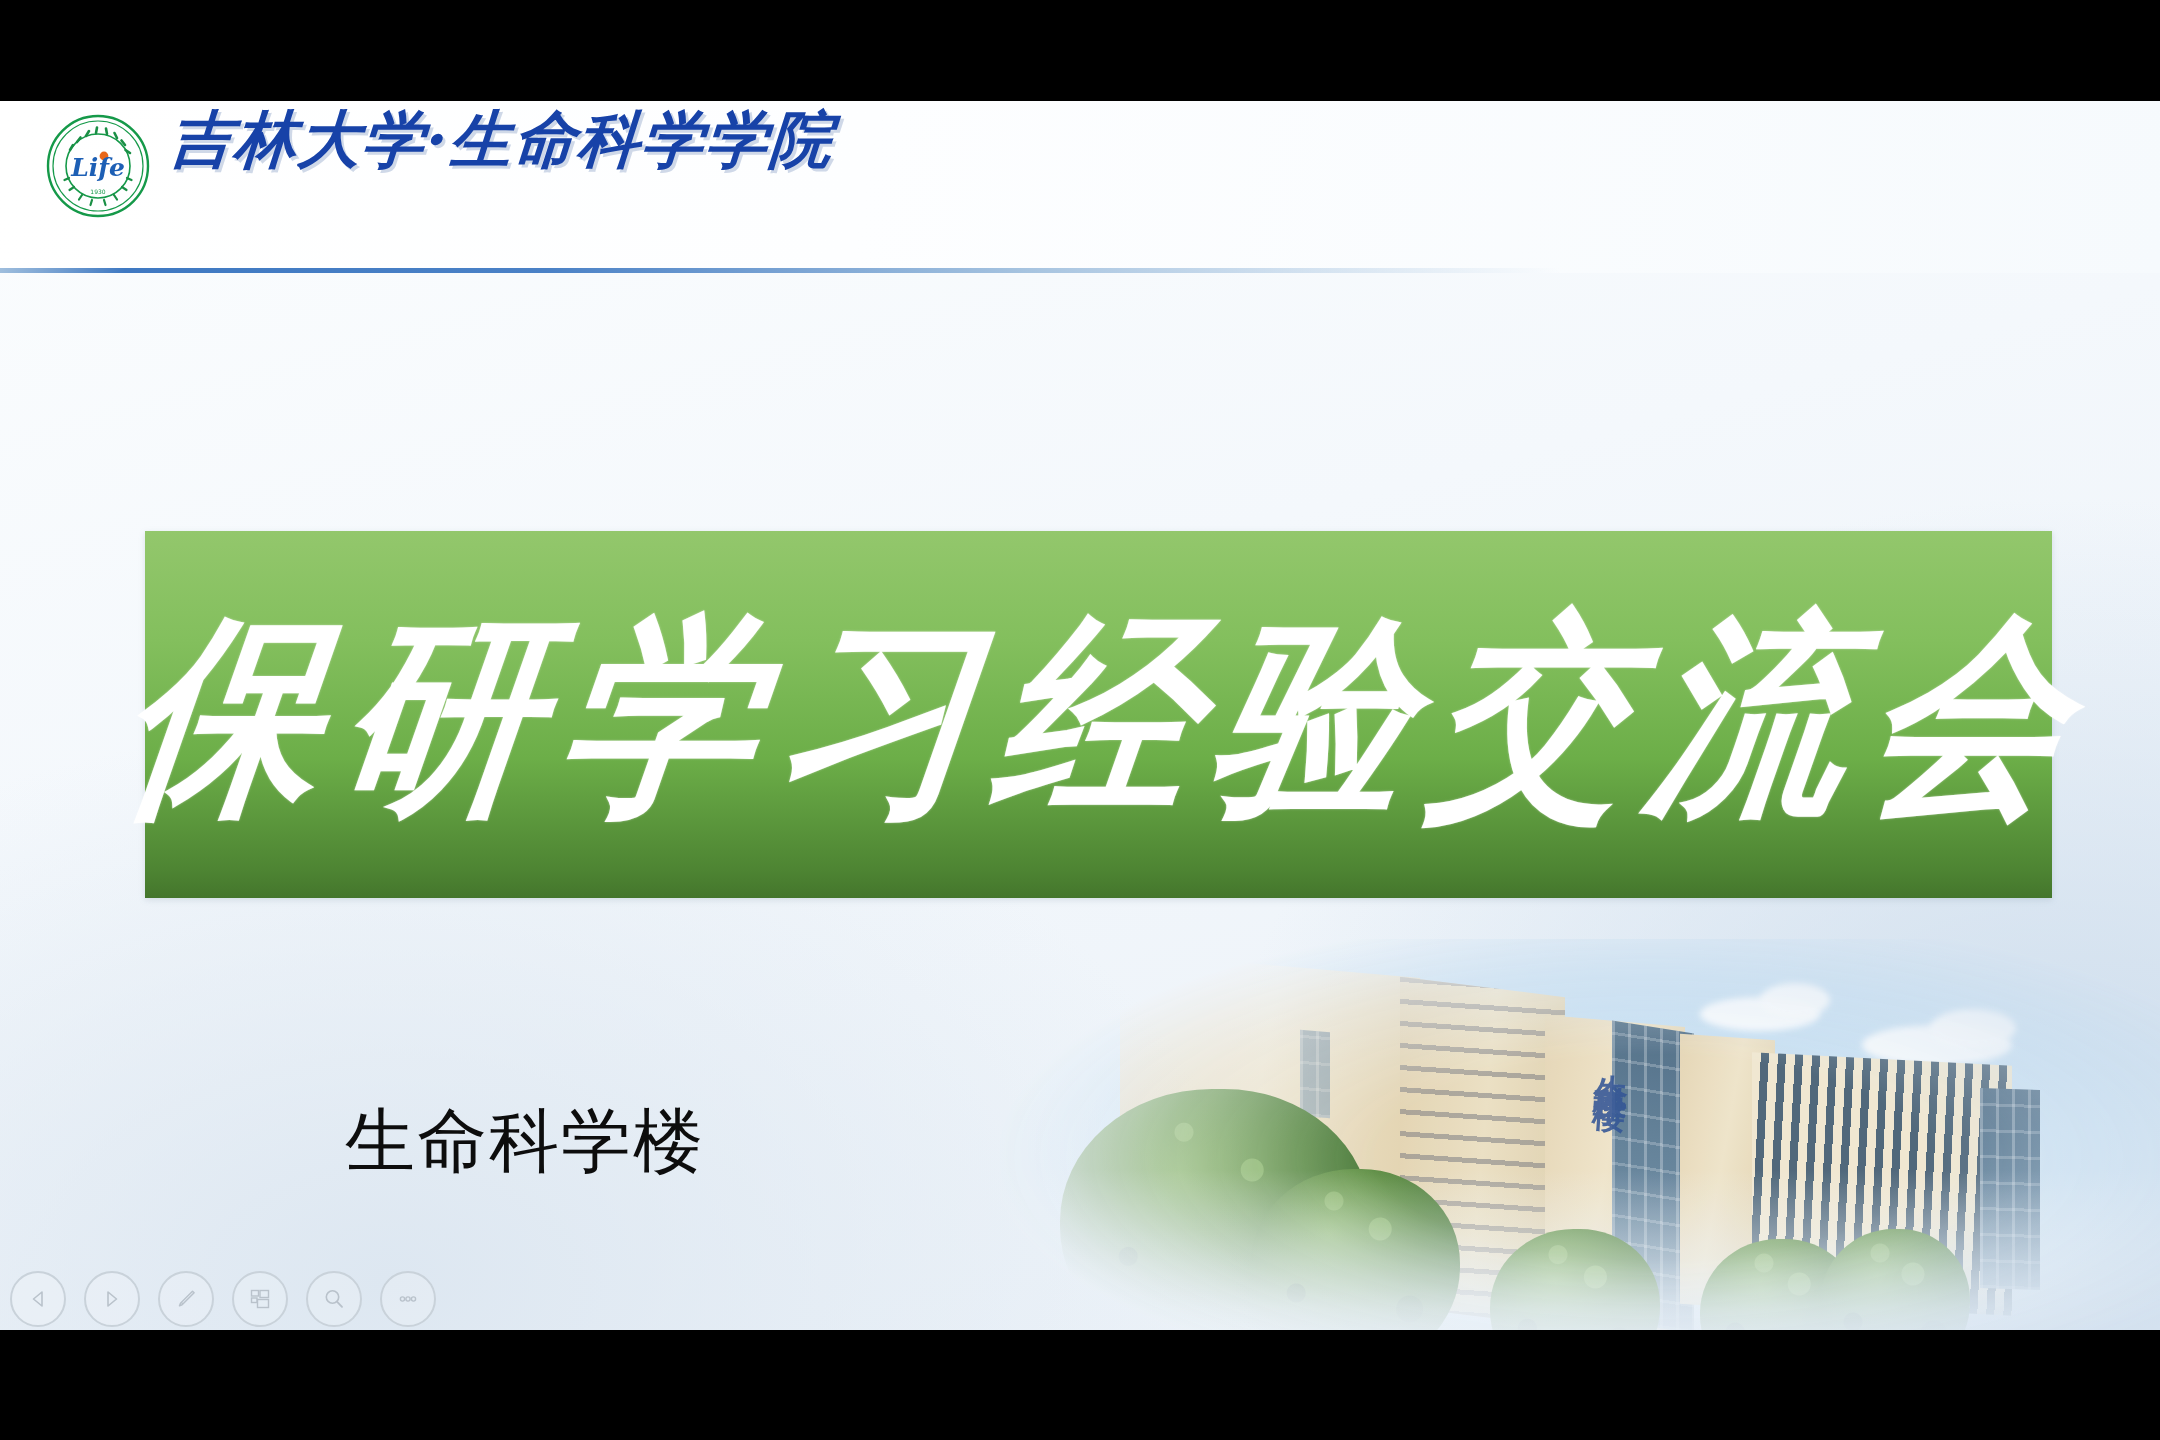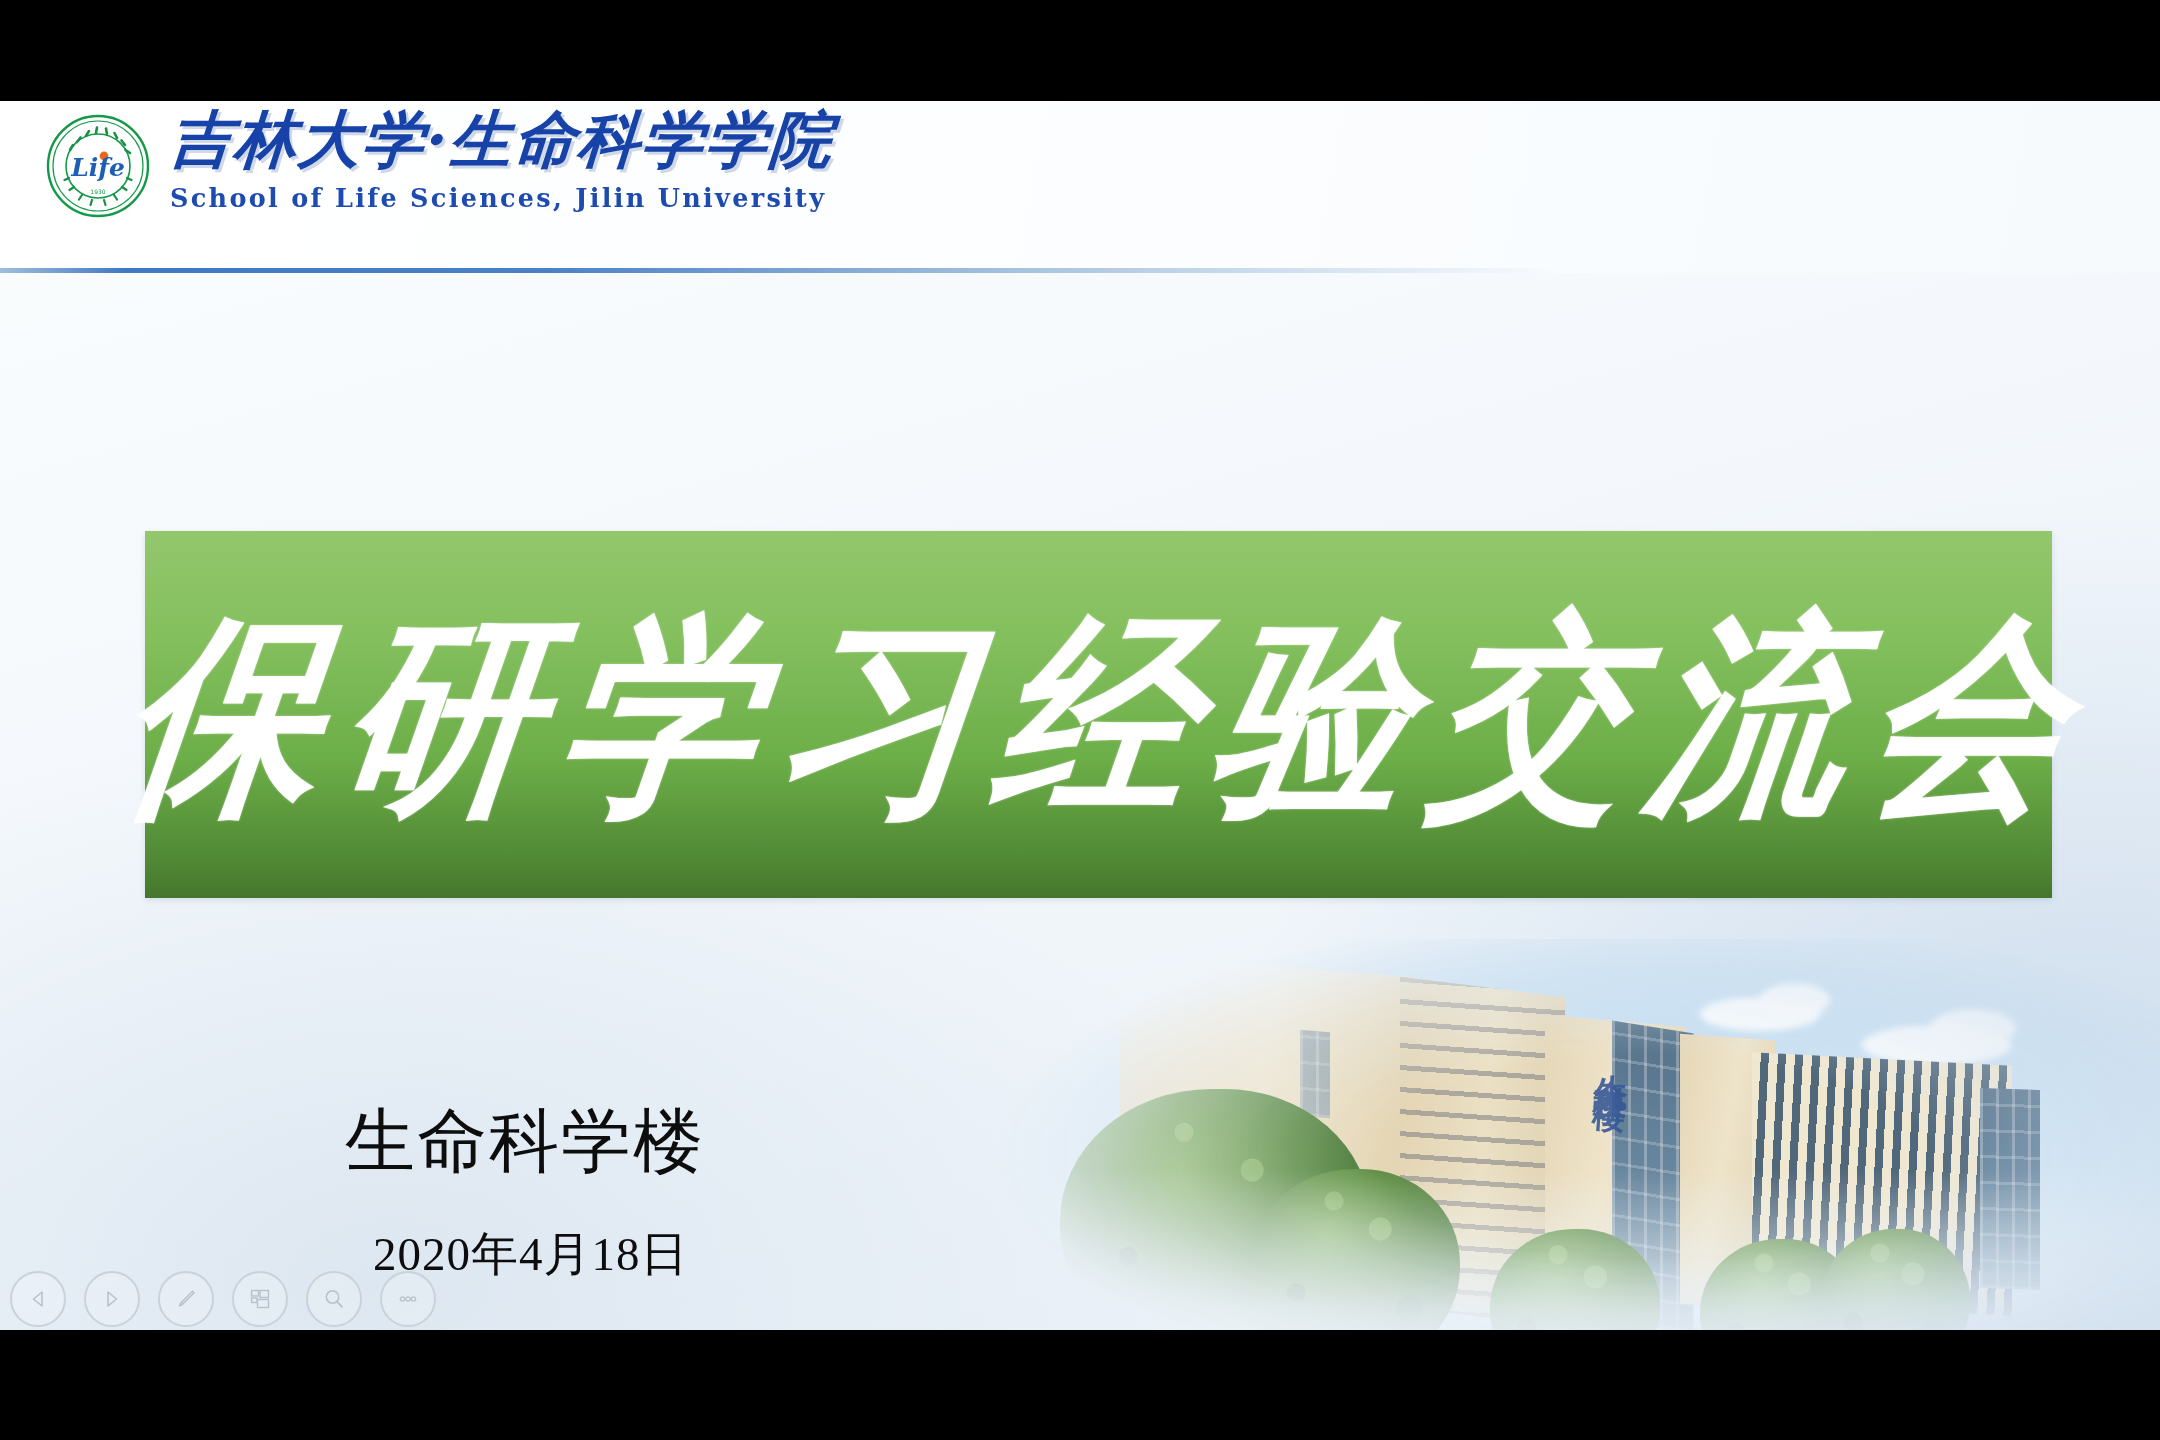--- a/index.html
+++ b/index.html
@@ -321,21 +321,20 @@
 
             <circle cx="58" cy="42" r="4.4" fill="#e8671a"></circle>
 
             <text x="52" y="62" text-anchor="middle" font-family="DejaVu Serif, serif" font-style="italic" font-weight="700" font-size="25" fill="#1d5fb5">Life</text>
             <text x="52" y="80" text-anchor="middle" font-family="DejaVu Sans, sans-serif" font-size="6" fill="#159949">1930</text>
           </svg>
         </div>
 
         <div class="wordmark">
           <div class="cn-name">吉林大学·生命科学学院</div>
-          <div class="en-name">School of Life Sciences, Jilin University</div>
         </div>
       </div>
       <div id="header-rule-hi"></div>
       <div id="header-rule"></div>
     </div>
 
     <div id="photo">
       <div class="ph-sky"></div>
 
       <div class="cloud" style="left:700px;top:58px;width:120px;height:34px;"></div>
@@ -376,21 +375,20 @@
       </div>
 
       <div id="photo-fade"></div>
     </div>
 
     <div id="title-banner">
       <div id="title-text">保研学习经验交流会</div>
     </div>
 
     <div id="presenter">生命科学楼</div>
-    <div id="event-date">2020年4月18日</div>
 
     <div id="toolbar">
       <div class="tb-btn">
         <svg width="20" height="20" viewBox="0 0 20 20">
           <path d="M14 3 L5.5 10 L14 17 Z" fill="none" stroke="currentColor" stroke-width="1.6" stroke-linejoin="round"></path>
         </svg>
       </div>
       <div class="tb-btn">
         <svg width="20" height="20" viewBox="0 0 20 20">
           <path d="M6 3 L14.5 10 L6 17 Z" fill="none" stroke="currentColor" stroke-width="1.6" stroke-linejoin="round"></path>

